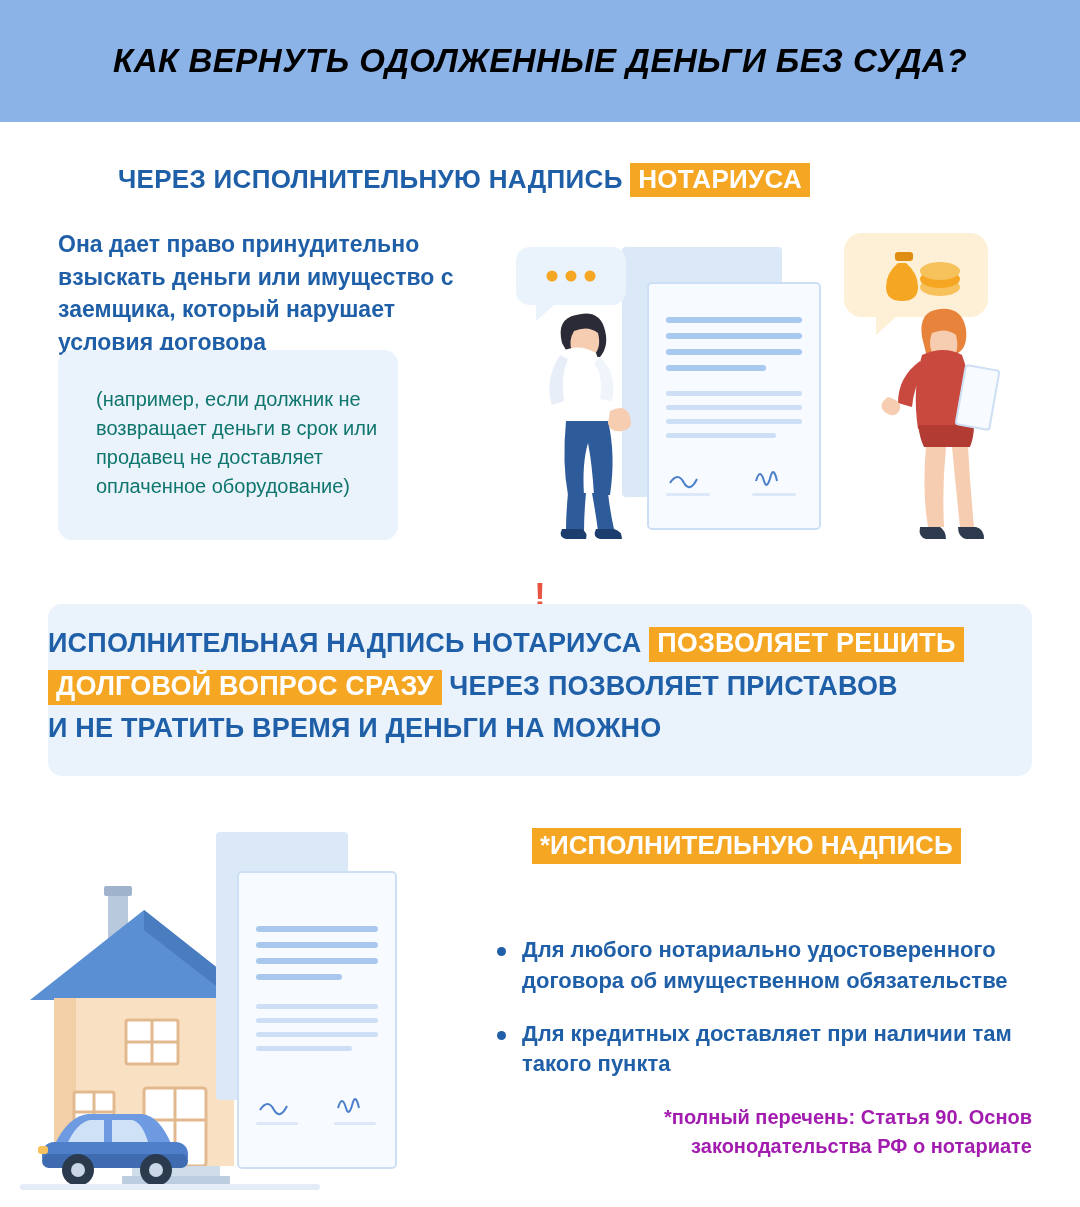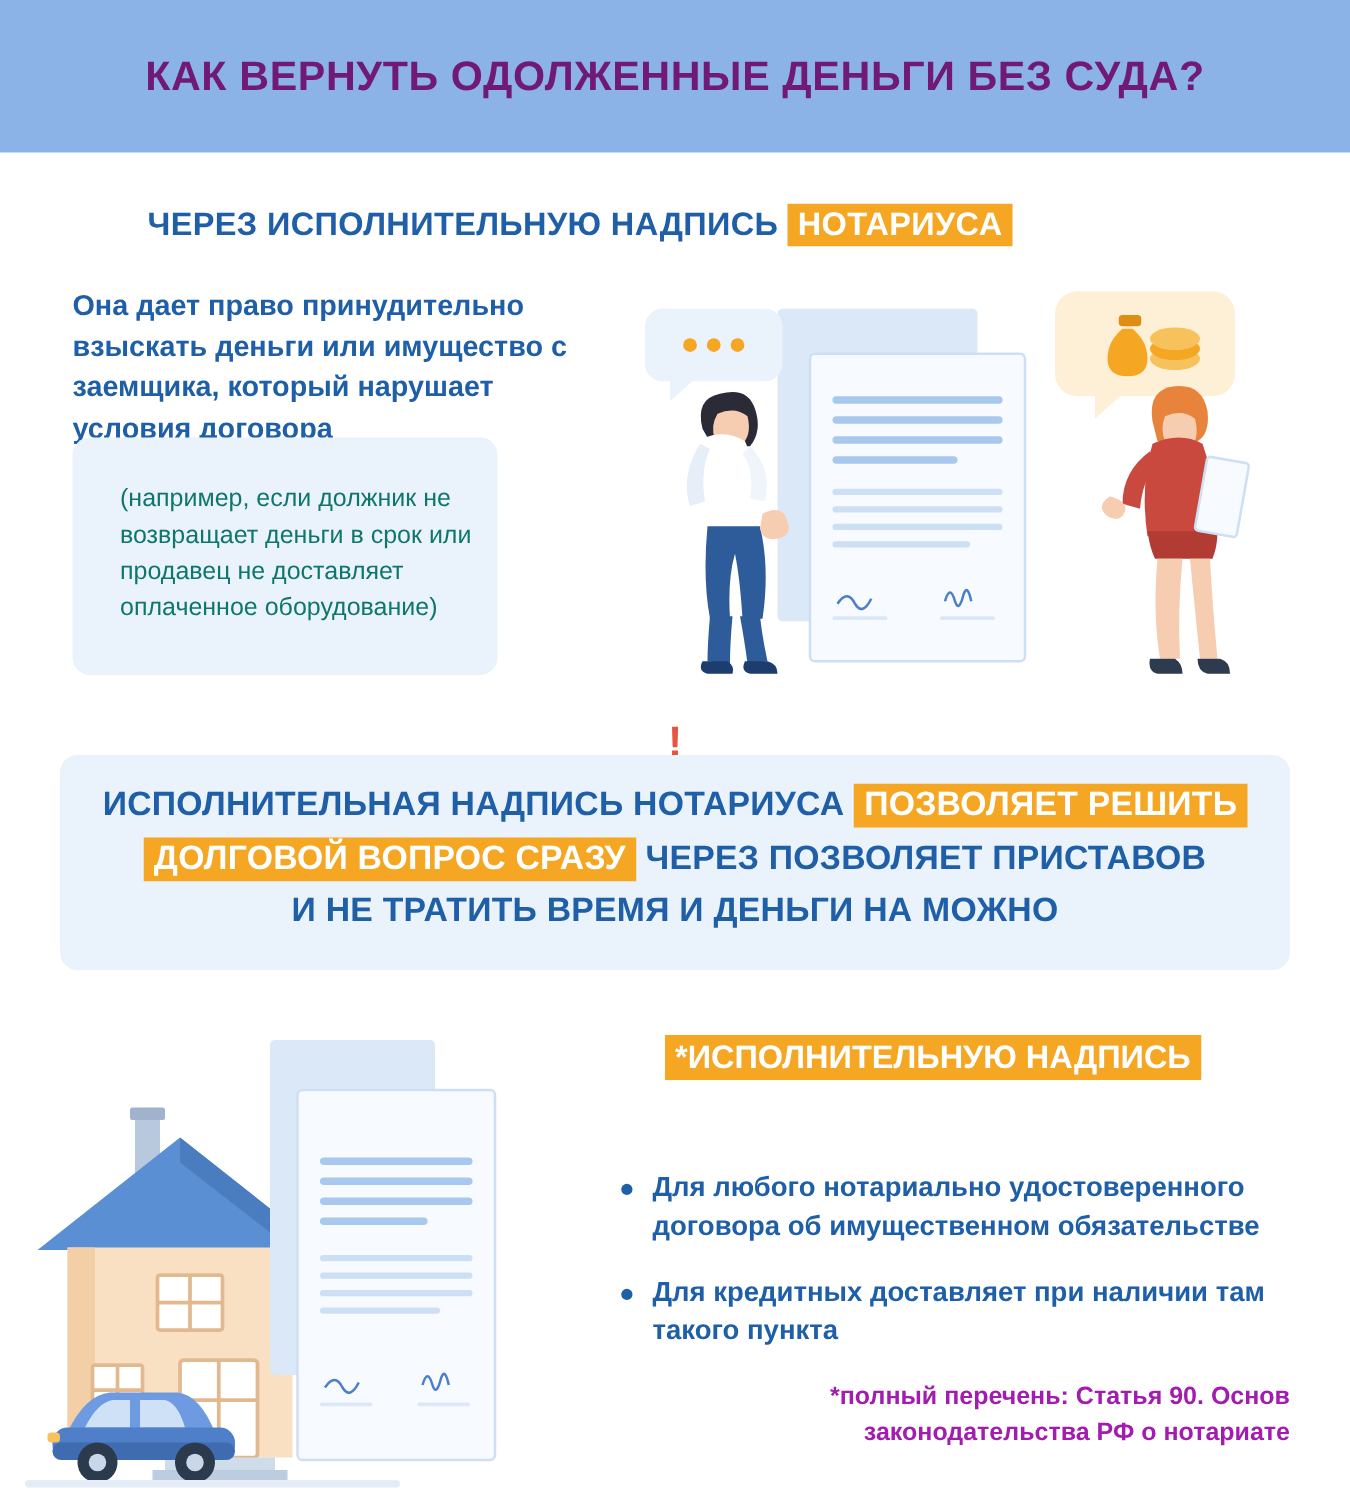--- a/index.html
+++ b/index.html
@@ -22,26 +22,27 @@
     position: absolute;
     left: 0; top: 0;
     width: 1080px;
     height: 122px;
     background: #8cb3e8;
     display: flex;
     align-items: center;
     justify-content: center;
   }
   .header-title {
-    color: #701a75;
+    color: #000000;
     font-size: 33px;
     font-weight: bold;
     letter-spacing: 0.5px;
     text-align: left;
     white-space: nowrap;
+    font-style: italic;
   }
 
   
   .sub-head {
     position: absolute;
     left: 0; top: 163px;
     width: 928px;
     text-align: center;
     font-size: 26px;
     font-weight: bold;
@@ -103,21 +104,20 @@
     left: 48px; top: 604px;
     width: 984px;
     height: 172px;
     background: #eaf2fb;
     border-radius: 14px;
   }
   .banner-text {
     position: absolute;
     left: 48px; top: 622px;
     width: 984px;
-    text-align: center;
     font-size: 27px;
     font-weight: bold;
     color: #1f5fa8;
     line-height: 1.58;
     letter-spacing: 0.2px;
   }
 
   
   .illu2 { position: absolute; left: 20px; top: 810px; width: 450px; height: 390px; }
 

